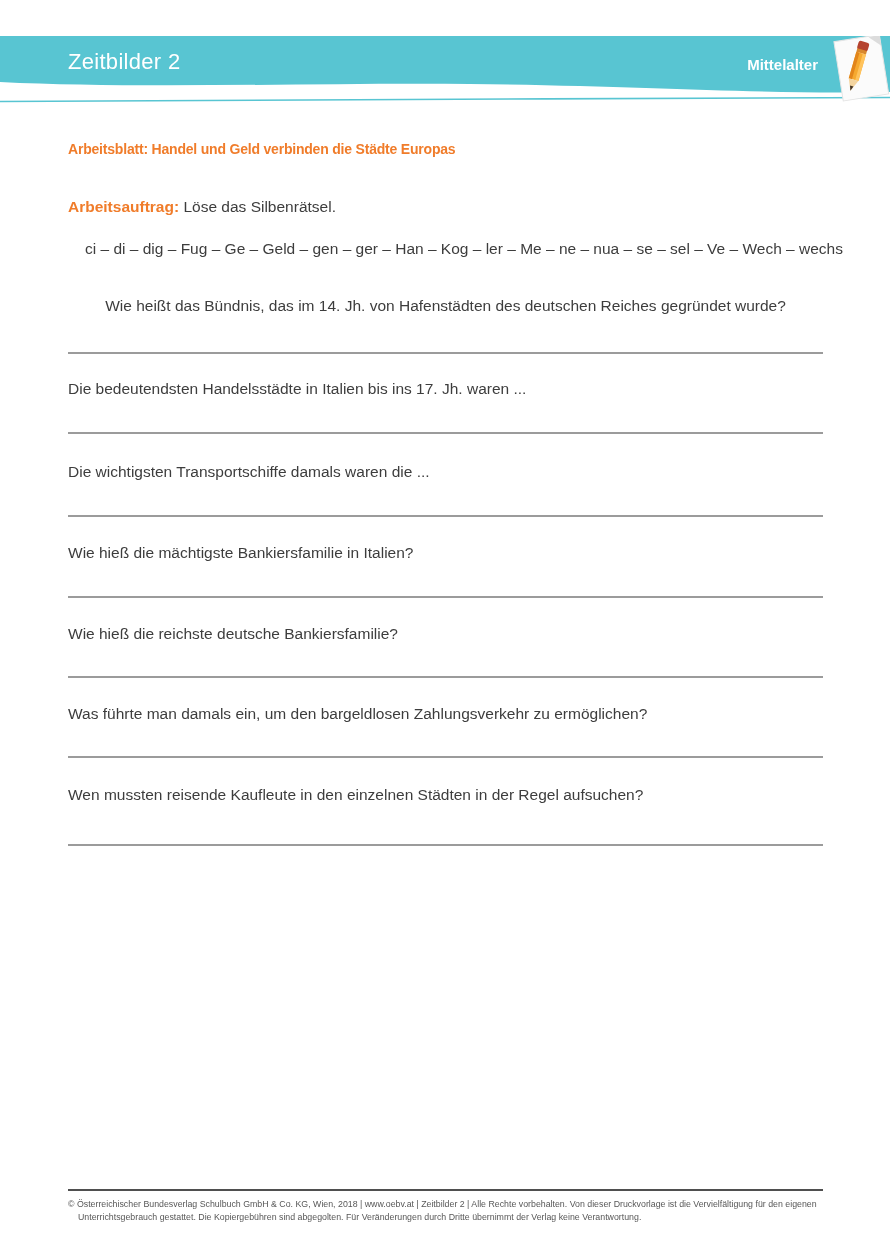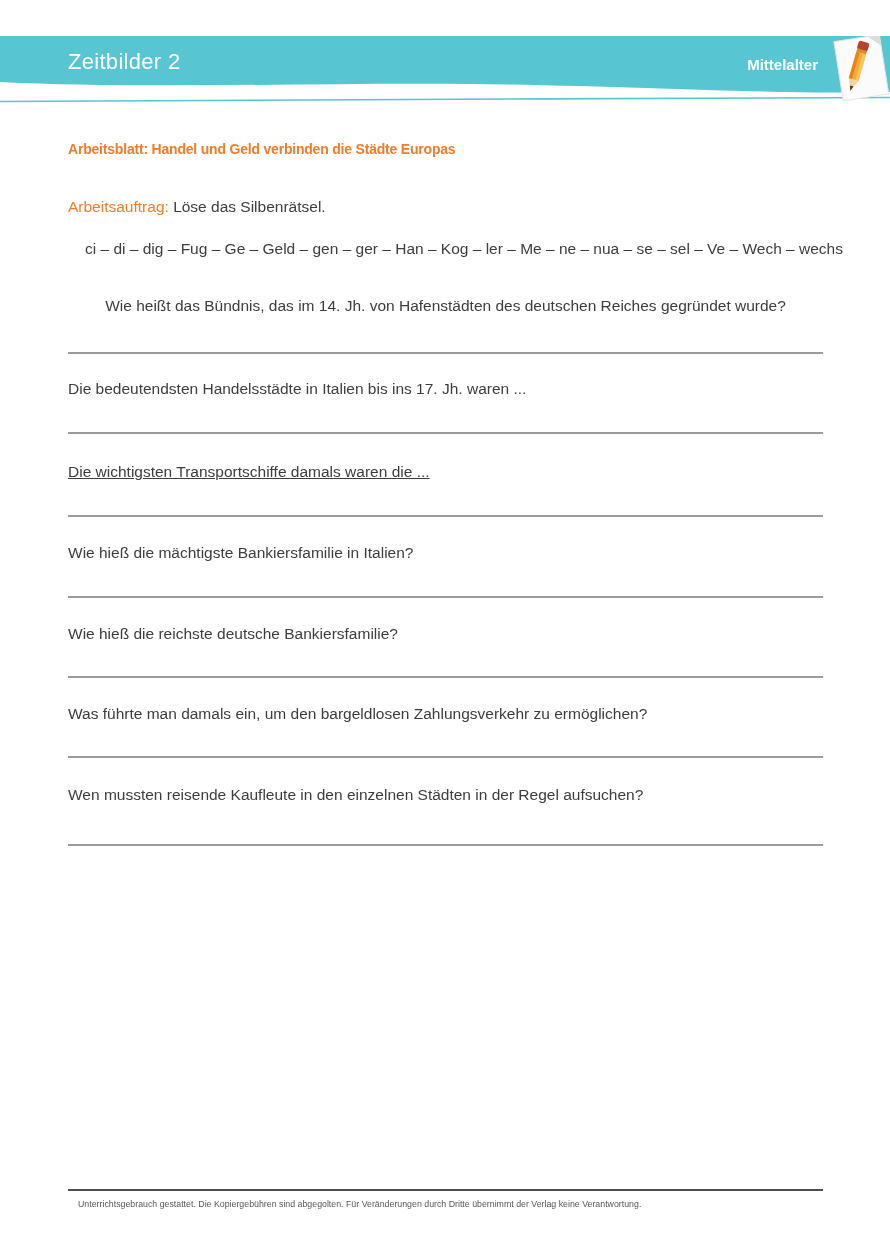--- a/index.html
+++ b/index.html
@@ -22,31 +22,31 @@
 
   
   .content { position:absolute; left:68px; width:755px; top:0; color:#3d3d3d; }
 
   .page-title {
     position:absolute; top:96px; left:0; width:755px;
     color:#f07c2a; font-size:14px; font-weight:bold; letter-spacing:-0.2px;
     white-space:nowrap;
   }
   .task-line { position:absolute; top:162px; left:0; font-size:15.5px; white-space:nowrap; }
-  .task-label { color:#f07c2a; font-weight:normal; }
+  .task-label { color:#f07c2a; font-weight:bold; }
   .task-text { color:#3d3d3d; }
 
   .syllables { position:absolute; top:204px; left:17px; width:755px; font-size:15.5px; white-space:nowrap; }
 
   .question { position:absolute; left:0; width:755px; font-size:15.5px; line-height:19px; }
   .answer-line { position:absolute; left:0; right:0; border-top:2px solid #9b9b9b; height:0; }
 
   .q1 { top:260px;text-align:center; } .q1 .answer-line { top:56px; }
   .q2 { top:343px; } .q2 .answer-line { top:53px; }
-  .q3 { top:426px;text-decoration:underline; } .q3 .answer-line { top:53px; }
+  .q3 { top:426px; } .q3 .answer-line { top:53px; }
   .q4 { top:507px; } .q4 .answer-line { top:53px; }
   .q5 { top:588px; } .q5 .answer-line { top:52px; }
   .q6 { top:668px; } .q6 .answer-line { top:52px; }
   .q7 { top:749px; } .q7 .answer-line { top:59px; }
 
   
   .footer { position:absolute; left:68px; width:755px; top:1153px; }
   .footer-rule { border-top:2px solid #4f4f4f; height:0; margin-bottom:7px; }
   .footer-text { font-size:8.8px; line-height:13px; color:#575757; }
   .footer-text .l2 { padding-left:10px; }
@@ -124,17 +124,18 @@
     <div class="question q7">
       <div>Wen mussten reisende Kaufleute in den einzelnen Städten in der Regel aufsuchen?</div>
       <div class="answer-line"></div>
     </div>
 
   </div>
 
   <div class="footer">
     <div class="footer-rule"></div>
     <div class="footer-text">
+      <div class="l1">© Österreichischer Bundesverlag Schulbuch GmbH &amp; Co. KG, Wien, 2018 | www.oebv.at | Zeitbilder 2 | Alle Rechte vorbehalten. Von dieser Druckvorlage ist die Vervielfältigung für den eigenen</div>
       <div class="l2">Unterrichtsgebrauch gestattet. Die Kopiergebühren sind abgegolten. Für Veränderungen durch Dritte übernimmt der Verlag keine Verantwortung.</div>
     </div>
   </div>
 
 </div>
 
 </body></html>

